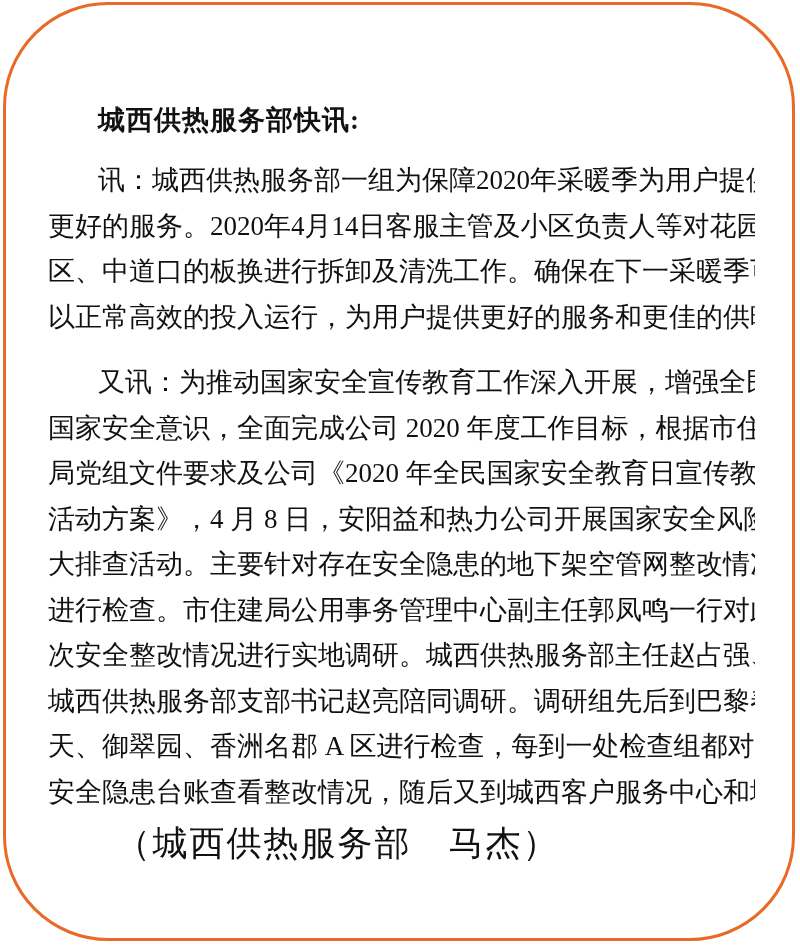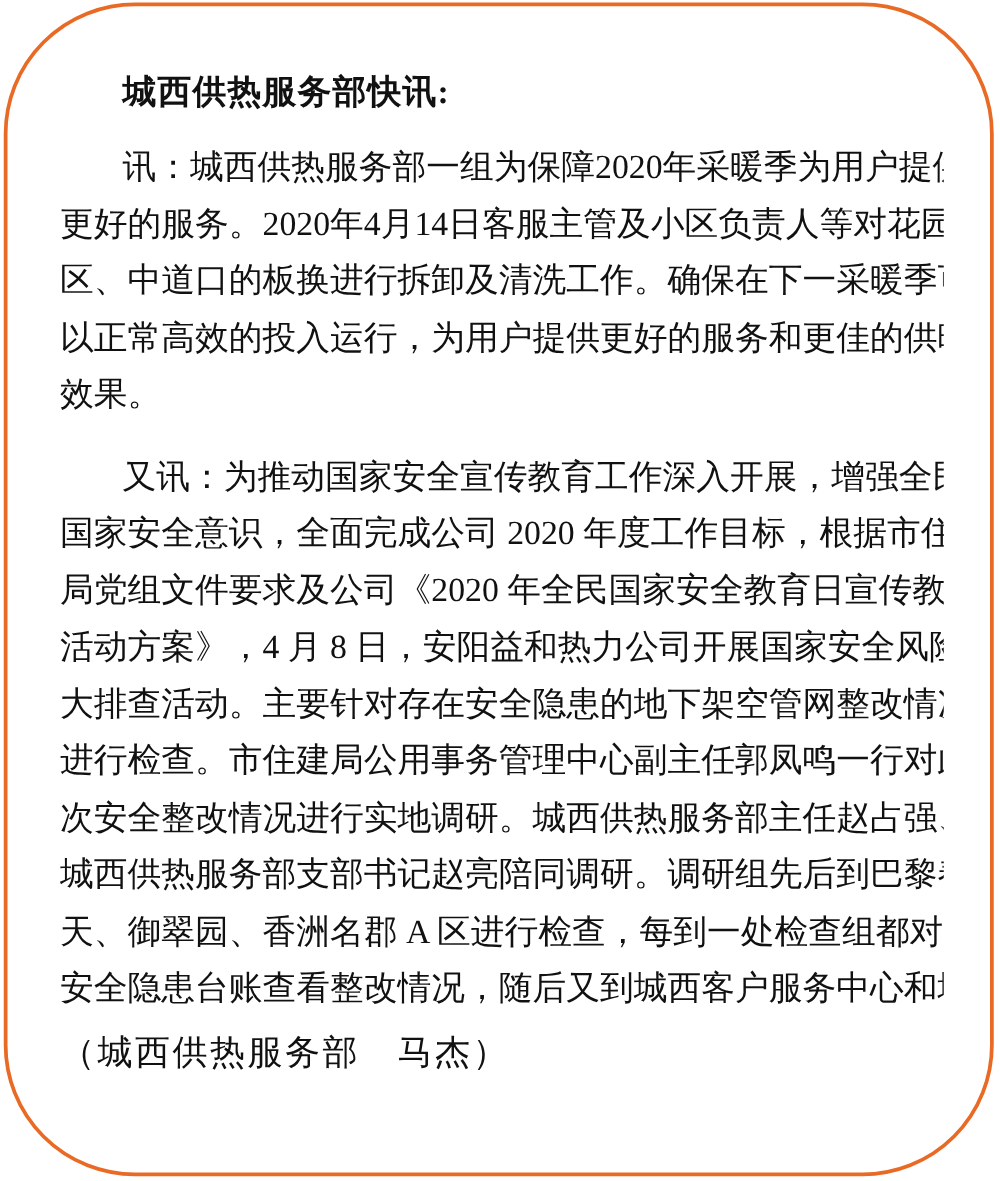--- a/index.html
+++ b/index.html
@@ -32,20 +32,21 @@
     top: 57px;
     width: 707px;
   }
   .doc-title {
     font-size: 27px;
     font-weight: bold;
     line-height: 32px;
     padding-left: 50px;
     margin-bottom: 22px;
     letter-spacing: 1px;
+    margin-top: 47px;
   }
   .para {
     margin: 0;
   }
   .para + .para {
     margin-top: 20px;
   }
   .line {
     font-size: 27px;
     line-height: 45.5px;
@@ -56,42 +57,41 @@
     overflow: hidden;
   }
   .line.indent {
     text-indent: 50px;
   }
   .line.last {
     text-align-last: left;
   }
   .signature {
     margin-top: 12px;
-    font-size: 28px;
+    font-size: 35px;
     line-height: 34px;
-    text-align: left;
+    text-align: center;
     padding-right: 128px;
     letter-spacing: 2px;
   }
 </style>
 </head>
 <body>
 
 <div class="frame"></div>
 
 <div class="content">
 
   <div class="doc-title">城西供热服务部快讯:</div>
 
   <div class="para">
     <div class="line indent">讯：城西供热服务部一组为保障2020年采暖季为用户提供</div>
     <div class="line">更好的服务。2020年4月14日客服主管及小区负责人等对花园社</div>
     <div class="line">区、中道口的板换进行拆卸及清洗工作。确保在下一采暖季可</div>
     <div class="line">以正常高效的投入运行，为用户提供更好的服务和更佳的供暖</div>
-    <div class="line last">效果。</div>
   </div>
 
   <div class="para">
     <div class="line indent">又讯：为推动国家安全宣传教育工作深入开展，增强全民</div>
     <div class="line">国家安全意识，全面完成公司 2020 年度工作目标，根据市住建</div>
     <div class="line">局党组文件要求及公司《2020 年全民国家安全教育日宣传教育</div>
     <div class="line">活动方案》，4 月 8 日，安阳益和热力公司开展国家安全风险</div>
     <div class="line">大排查活动。主要针对存在安全隐患的地下架空管网整改情况</div>
     <div class="line">进行检查。市住建局公用事务管理中心副主任郭凤鸣一行对此</div>
     <div class="line">次安全整改情况进行实地调研。城西供热服务部主任赵占强、</div>

